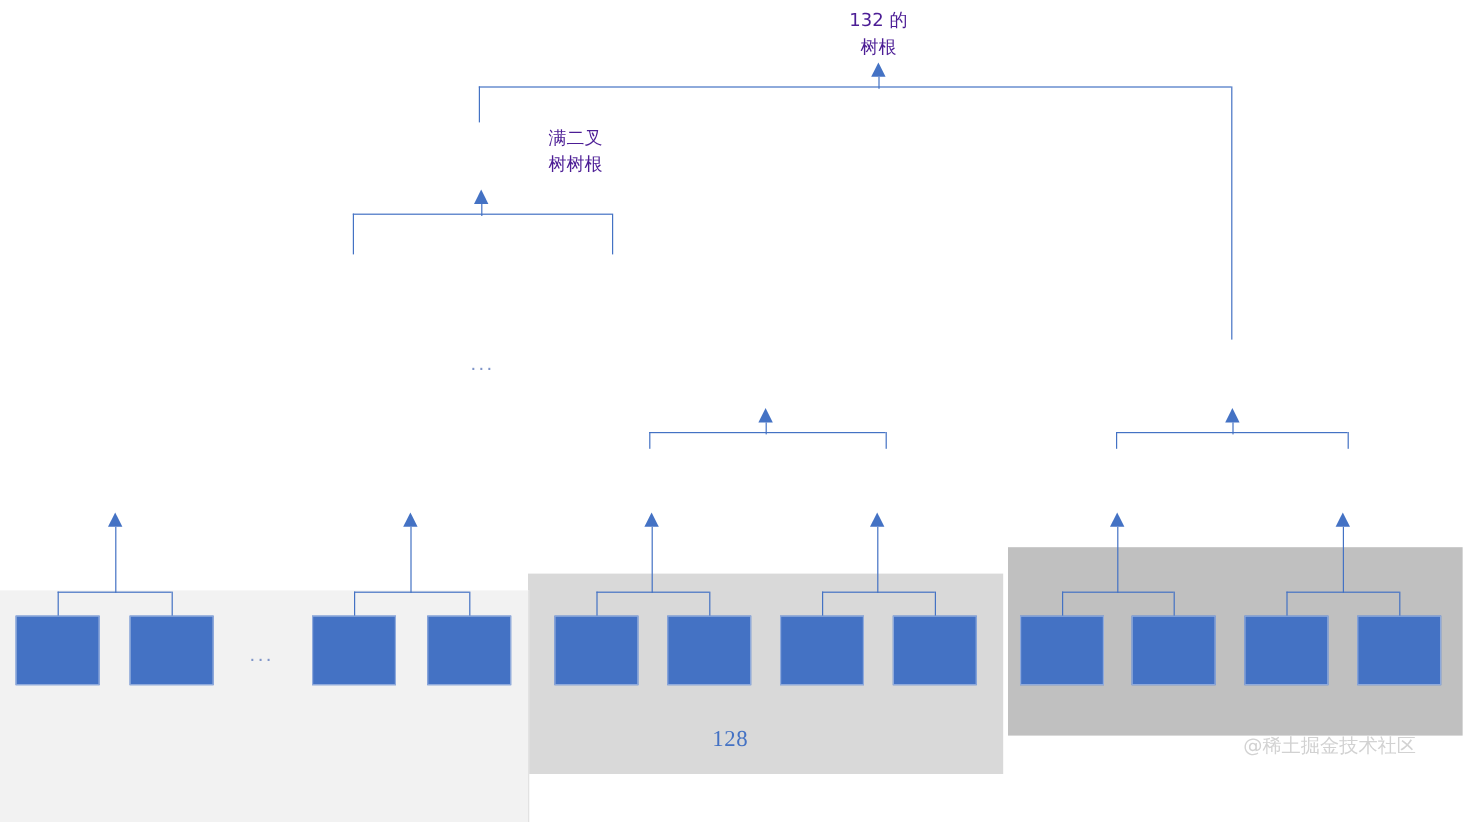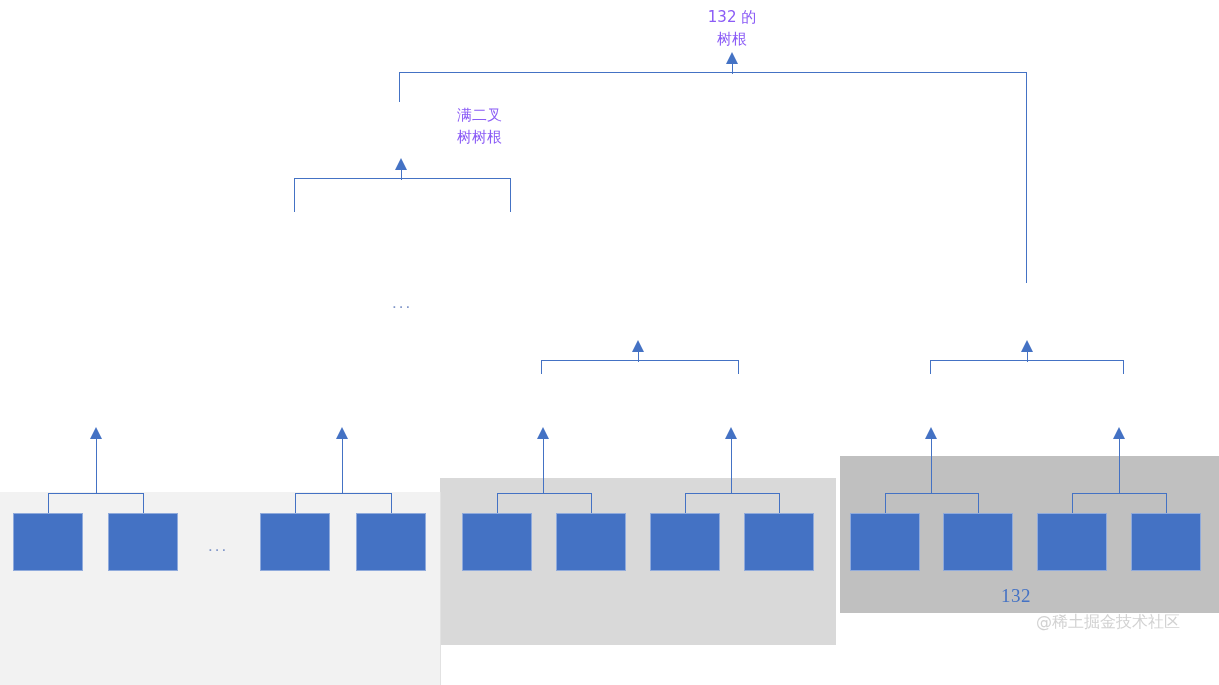--- a/index.html
+++ b/index.html
@@ -40,21 +40,21 @@
     position:absolute;width:0;height:0;
     border-left:6px solid transparent;
     border-right:6px solid transparent;
     border-bottom:12px solid #4472c4;
   }
 
   
   .node-label{
     position:absolute;text-align:center;white-space:pre-line;
     font-family:"DejaVu Sans","Liberation Sans",sans-serif;
-    font-size:15px;color:#8b5cf6;line-height:22px;
+    font-size:15px;color:#4c1d95;line-height:22px;
   }
   #label-root{left:632px;top:6px;width:200px;}
   #label-full{left:302px;top:104px;width:200px;text-align:right;}
 
   .ellipsis{
     position:absolute;color:#7f95c8;font-size:17px;letter-spacing:2px;
     font-family:"Liberation Sans",sans-serif;
   }
   #ellipsis-mid{left:392px;top:293px;}
   #ellipsis-leaf{left:208px;top:536px;}
@@ -67,21 +67,21 @@
 </style>
 </head>
 <body>
 
 <div id="stage">
 
   <div class="panel" id="panel-132"></div>
   <div class="panel" id="panel-128"></div>
   <div class="panel" id="panel-124"></div>
 
-  <div class="panel-label" id="label-132">132</div>
+  <div class="panel-label" id="label-128">128</div>
 
   <div class="leaf" style="left:13px"></div>
   <div class="leaf" style="left:108px"></div>
   <div class="leaf" style="left:260px"></div>
   <div class="leaf" style="left:356px"></div>
   <div class="leaf" style="left:462px"></div>
   <div class="leaf" style="left:556px"></div>
   <div class="leaf" style="left:650px"></div>
   <div class="leaf" style="left:744px"></div>
   <div class="leaf" style="left:850px"></div>

